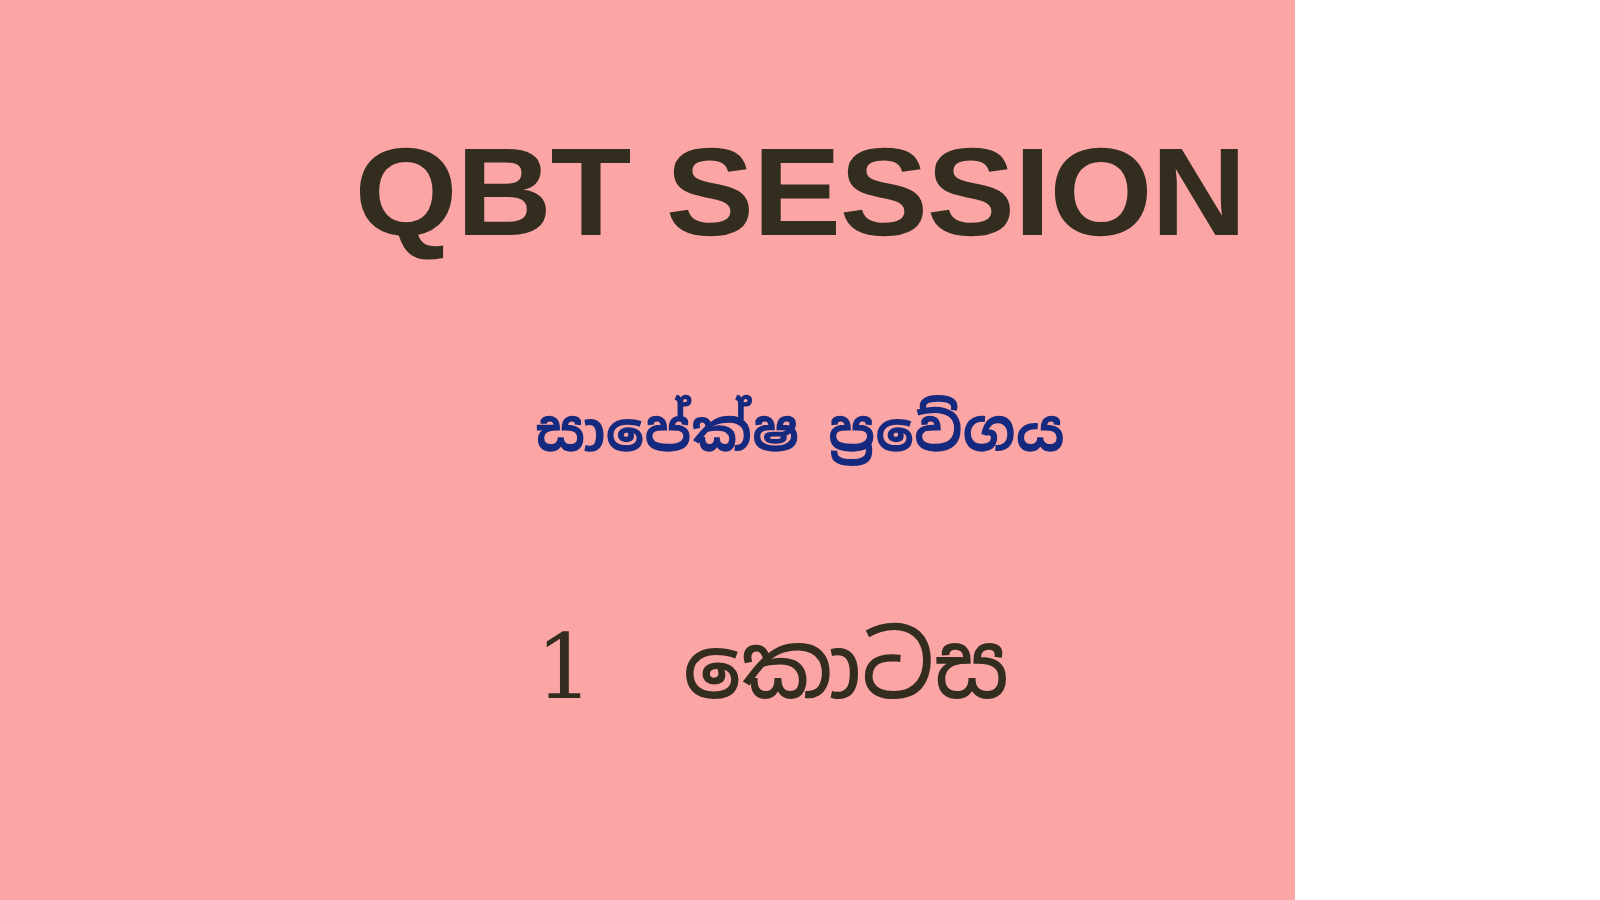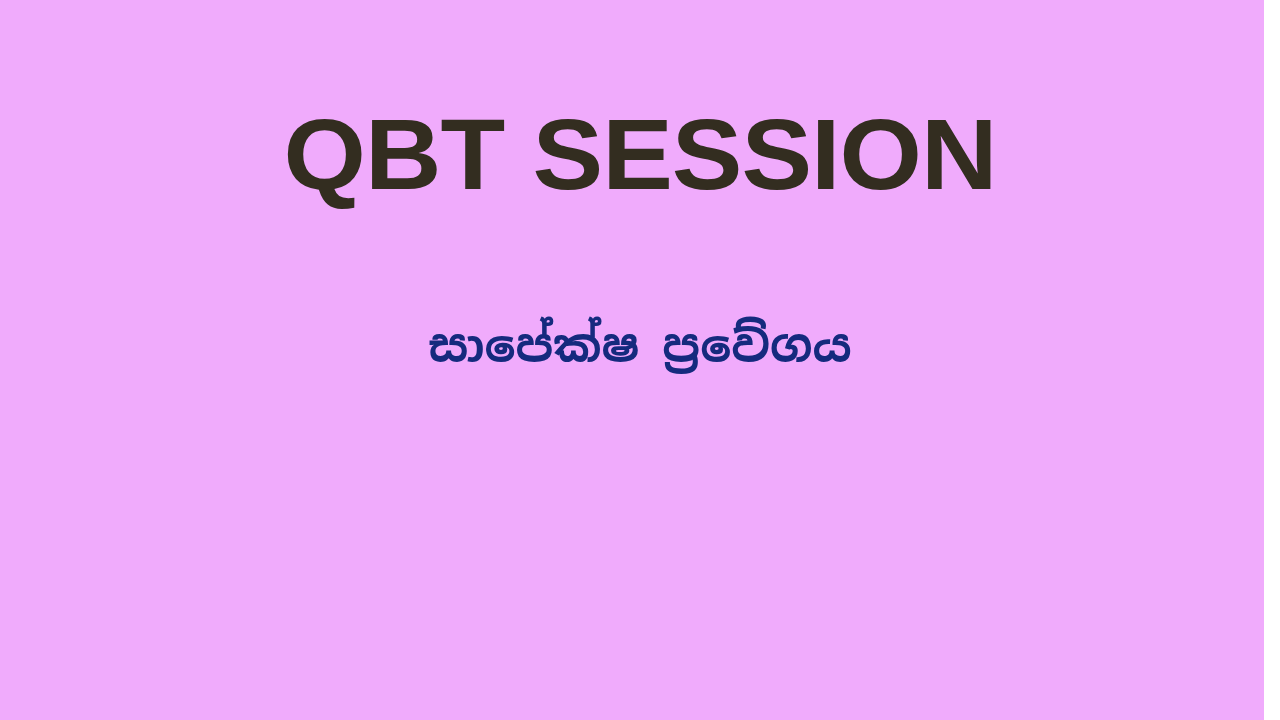--- a/index.html
+++ b/index.html
@@ -11,23 +11,23 @@
   body {
     width: 1280px;
     height: 720px;
     overflow: hidden;
     font-family: "Liberation Sans", "DejaVu Sans", sans-serif;
   }
 
   
   .slide {
     position: relative;
-    width: 1264px;
+    width: 1036px;
     height: 720px;
-    background: #f0abfc;
+    background: #fca5a5;
     display: flex;
     flex-direction: column;
     align-items: center;
     justify-content: flex-start;
     box-sizing: border-box;
     -webkit-font-smoothing: antialiased;
   }
 
   
   .headline {
@@ -94,14 +94,17 @@
 </style>
 </head>
 <body>
 
 <div class="slide">
 
   <div class="headline">QBT SESSION</div>
 
   <div class="subject">සාපේක්ෂ ප්‍රවේගය</div>
 
+  <div class="part">
+    <span class="part-number">1</span><span>&nbsp;&nbsp;</span><span class="part-word">කොටස</span>
+  </div>
 
 </div>
 
 </body></html>

